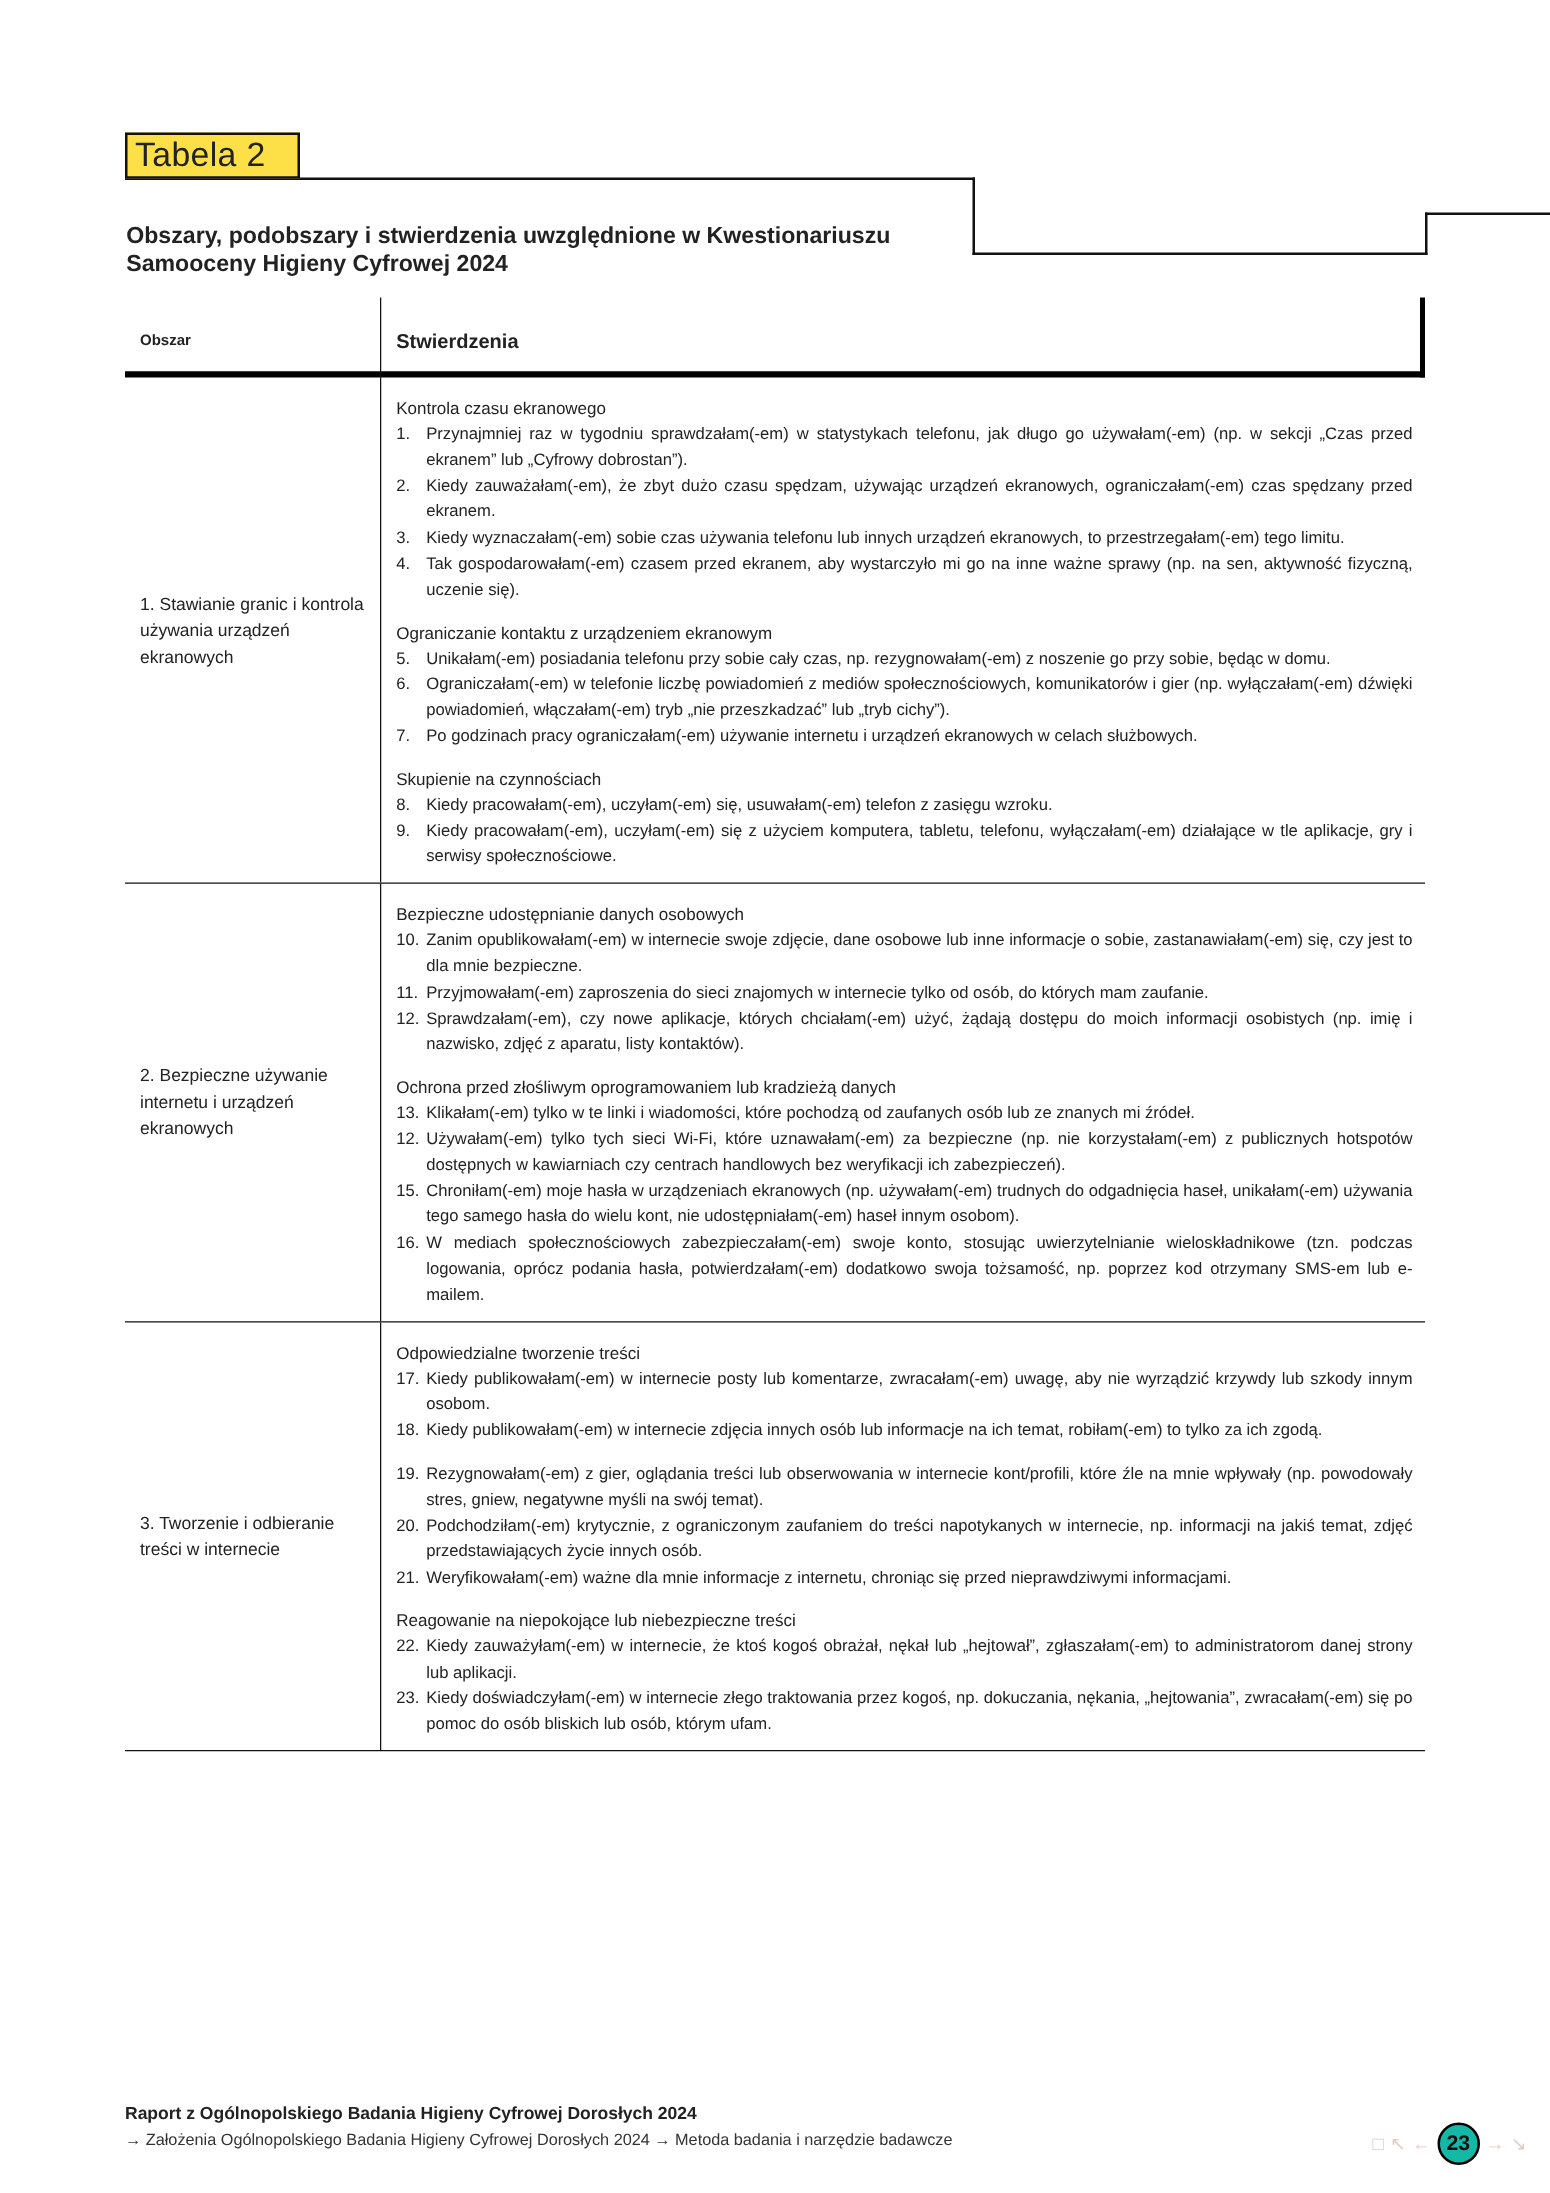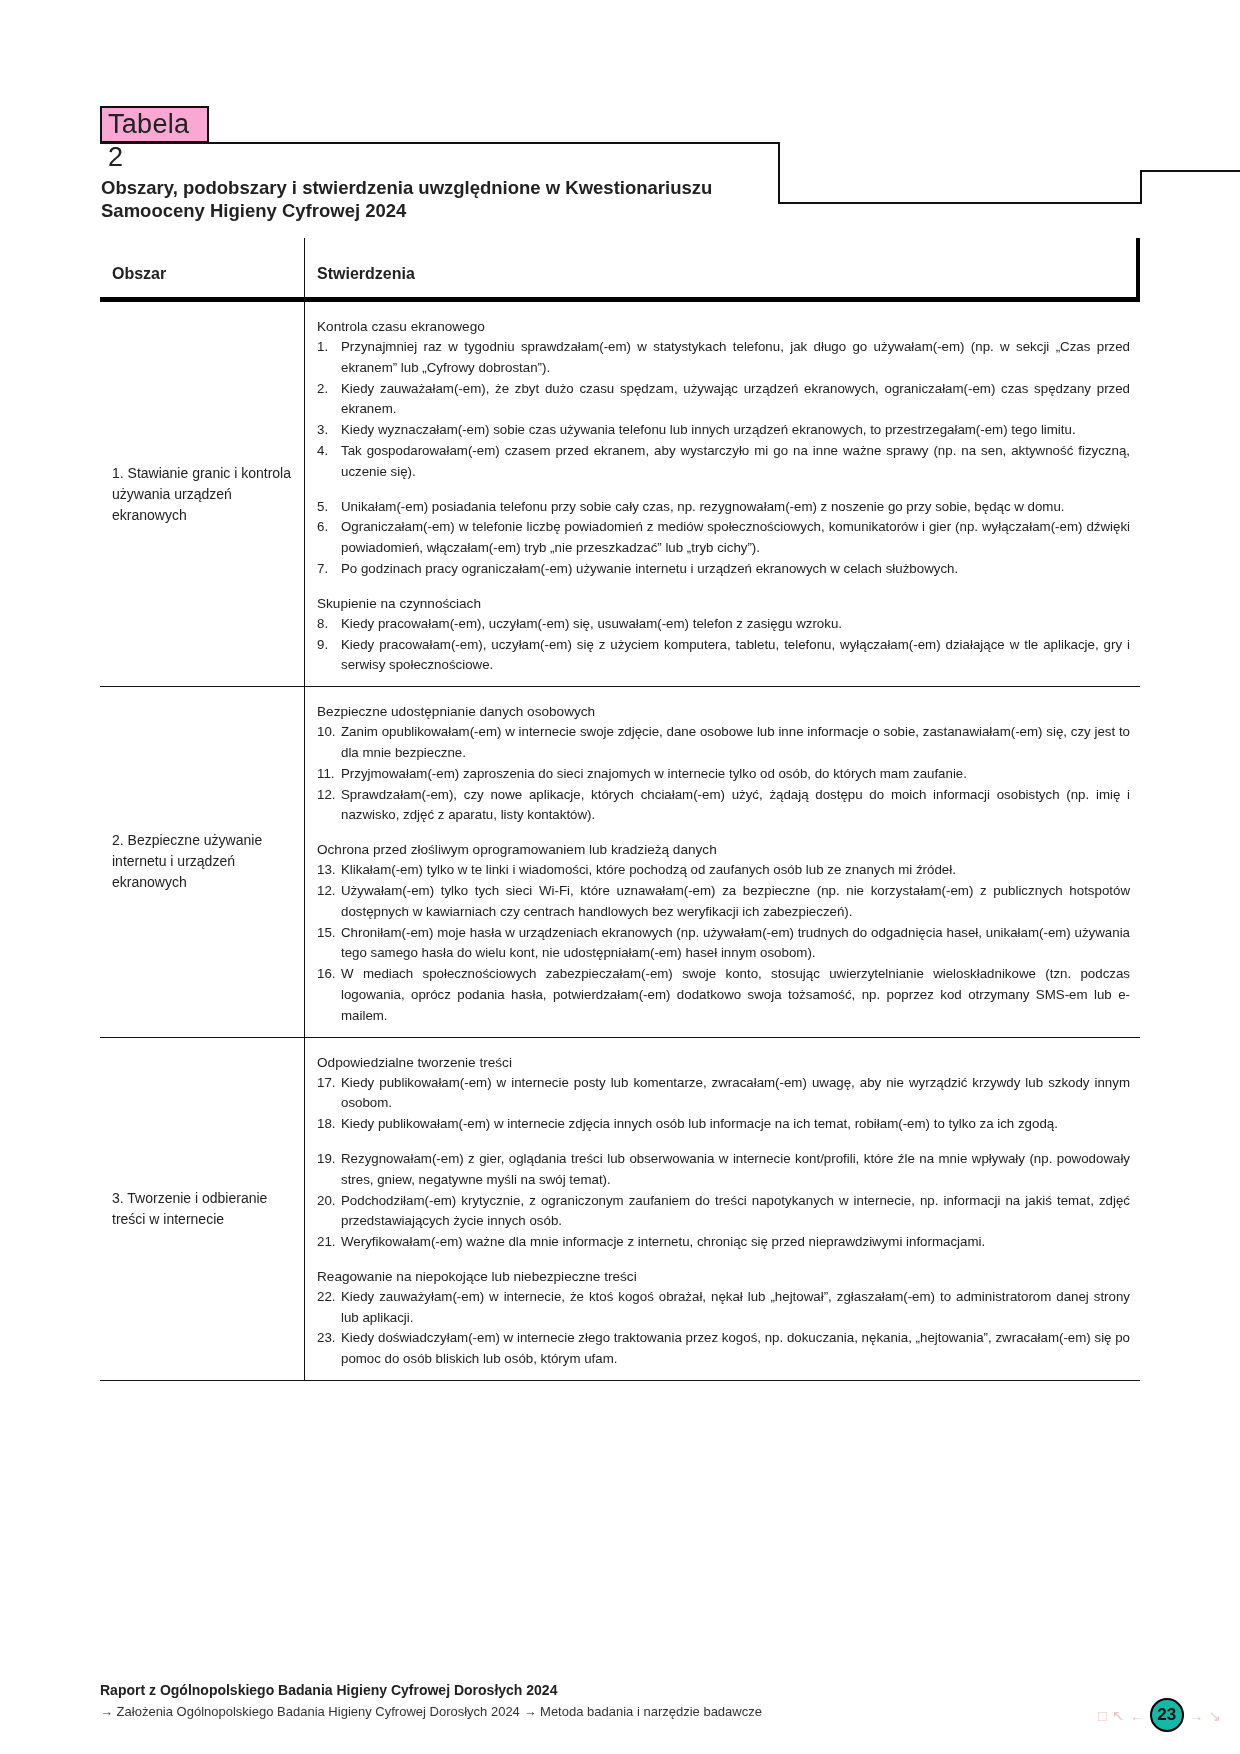--- a/index.html
+++ b/index.html
@@ -1,40 +1,40 @@
 <!DOCTYPE html>
 <html><head>
 <meta charset="utf-8">
 <style>
   * { box-sizing: border-box; margin: 0; padding: 0; }
   html, body { width: 1240px; height: 1754px; background: #ffffff; }
   body { position: relative; font-family: "Liberation Sans", "DejaVu Sans", sans-serif; color: #1a1a1a; overflow: hidden; }
 
   
   .tab-label {
-    position: absolute; left: 100px; top: 106px; width: 109px; height: 37px;
-    border: 2px solid #111; background: #f9a8d4;
+    position: absolute; left: 100px; top: 106px; width: 140px; height: 37px;
+    border: 2px solid #111; background: #fde047;
     font-size: 27px; font-weight: 300; letter-spacing: 0.3px;
     line-height: 33px; padding-left: 6px; color: #222; z-index: 3;
   }
   .frame-top { position: absolute; left: 100px; top: 142px; width: 680px; height: 2px; background: #111; }
   .frame-drop { position: absolute; left: 778px; top: 142px; width: 2px; height: 62px; background: #111; }
   .frame-bottom { position: absolute; left: 778px; top: 202px; width: 364px; height: 2px; background: #111; }
   .frame-rise { position: absolute; left: 1140px; top: 170px; width: 2px; height: 34px; background: #111; }
   .frame-right { position: absolute; left: 1140px; top: 170px; width: 100px; height: 2px; background: #111; }
 
   .title {
     position: absolute; left: 101px; top: 161px; width: 660px;
     font-size: 18.5px; font-weight: 700; line-height: 23px; color: #222; margin-top: 15px;
   }
 
   
   .table { position: absolute; left: 100px; top: 238px; width: 1040px; }
   .thead { position: relative; height: 64px; border-bottom: 5px solid #000; }
-  .thead .col1 { position: absolute; left: 12px; top: 27px; font-size: 16px; font-weight: 700; color: #222; }
+  .thead .col1 { position: absolute; left: 12px; top: 27px; font-size: 12px; font-weight: 700; color: #222; }
   .thead .col2 { position: absolute; left: 217px; top: 27px; font-size: 16px; font-weight: 700; color: #222; }
   .thead .vline { position: absolute; left: 204px; top: 0; width: 1px; height: 64px; background: #111; }
   .thead .rline { position: absolute; right: 0; top: 0; width: 4px; height: 64px; background: #000; }
 
   .row { position: relative; display: flex; border-bottom: 1.5px solid #111; }
   .row .area {
     width: 205px; border-right: 1.5px solid #111;
     display: flex; align-items: center; padding-left: 12px; padding-right: 8px;
     font-size: 14px; line-height: 21px; color: #222;
   }
@@ -95,20 +95,21 @@
         <div class="item">
             <span class="num">3.</span>
             <span class="txt">Kiedy wyznaczałam(-em) sobie czas używania telefonu lub innych urządzeń ekranowych, to przestrzegałam(-em) tego limitu.</span>
           </div>
         <div class="item">
             <span class="num">4.</span>
             <span class="txt">Tak gospodarowałam(-em) czasem przed ekranem, aby wystarczyło mi go na inne ważne sprawy (np. na sen, aktywność fizyczną, uczenie się).</span>
           </div>
       </div>
       <div class="group">
+        <div class="group-title">Ograniczanie kontaktu z urządzeniem ekranowym</div>
         <div class="item">
             <span class="num">5.</span>
             <span class="txt">Unikałam(-em) posiadania telefonu przy sobie cały czas, np. rezygnowałam(-em) z noszenie go przy sobie, będąc w domu.</span>
           </div>
         <div class="item">
             <span class="num">6.</span>
             <span class="txt">Ograniczałam(-em) w telefonie liczbę powiadomień z mediów społecznościowych, komunikatorów i gier (np. wyłączałam(-em) dźwięki powiadomień, włączałam(-em) tryb „nie przeszkadzać” lub „tryb cichy”).</span>
           </div>
         <div class="item">
             <span class="num">7.</span>

